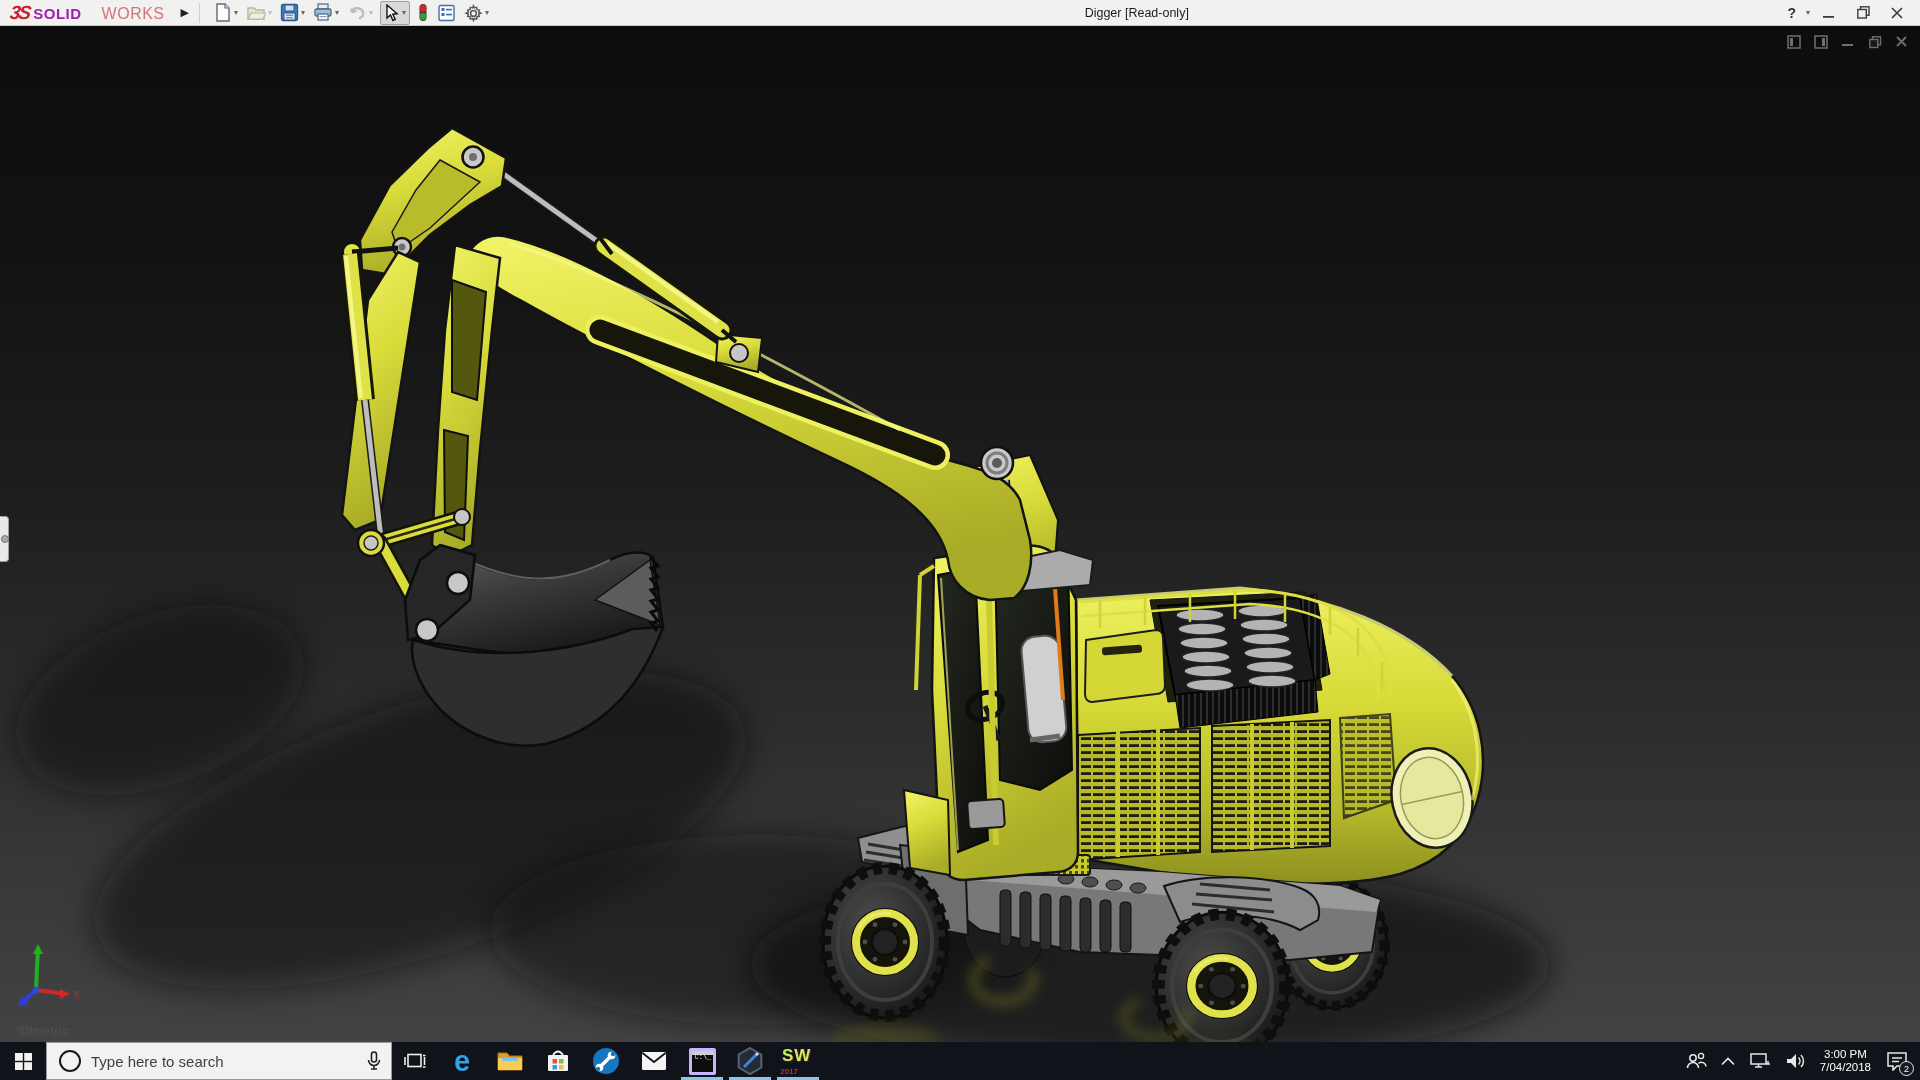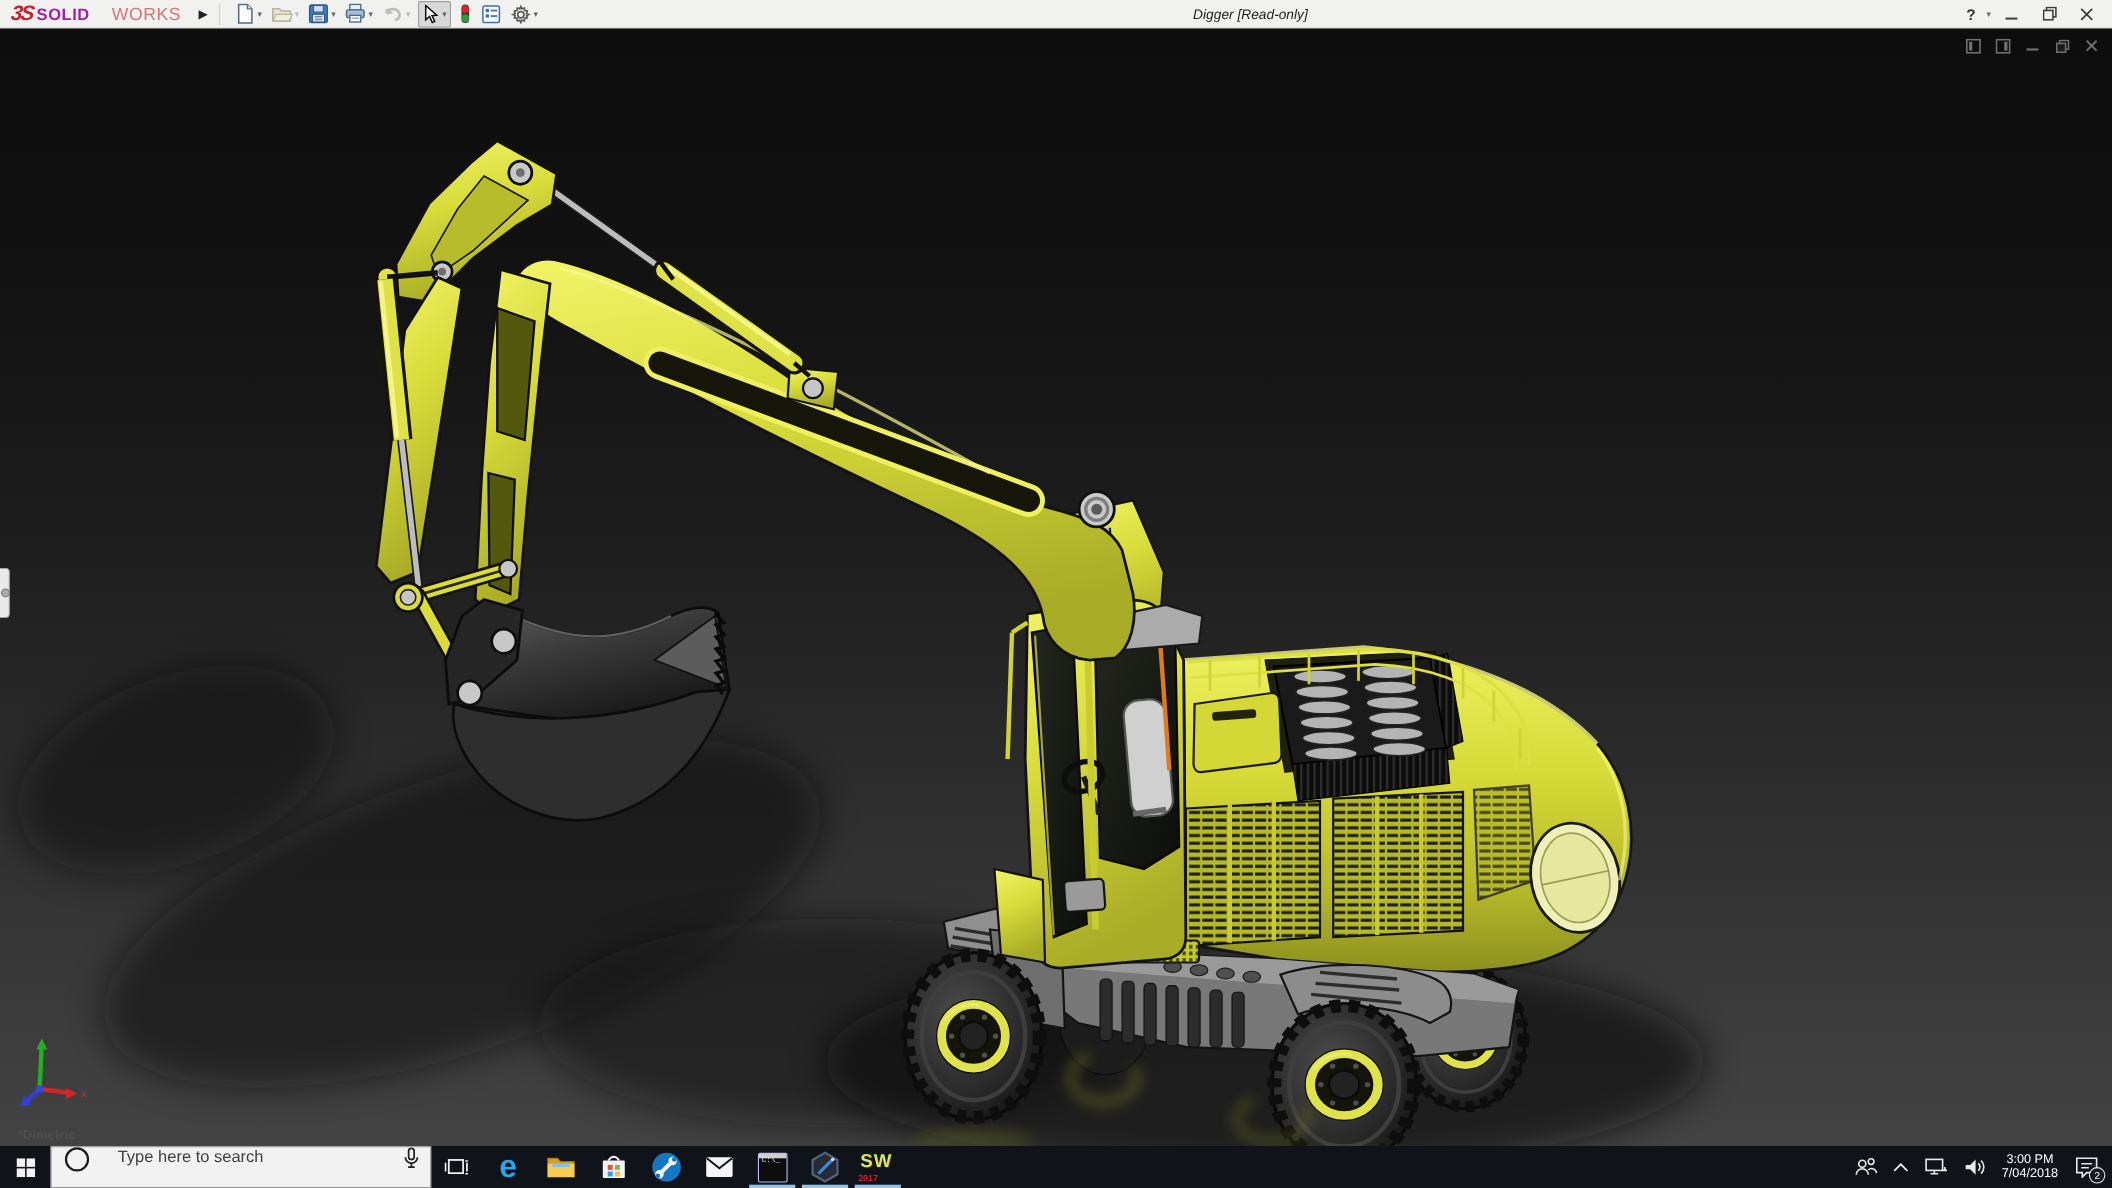--- a/index.html
+++ b/index.html
@@ -14,55 +14,55 @@
   .logo-mark{ font-style:italic; font-weight:bold; font-size:19px; color:#c8202e; letter-spacing:-2px; transform:skewX(-8deg); }
   .brand-bold{ font-weight:bold; font-size:15px; color:#a21caf; margin-left:4px; letter-spacing:.5px;}
   .brand-light{ font-weight:normal; font-size:16px; color:#d4737c; letter-spacing:.5px;margin-left:20px;}
   .flyout{ margin-left:10px; font-size:11px; color:#222; padding:2px 6px; }
   .tb-sep{ width:1px; height:20px; background:#cfcfcf; margin:0 12px 0 4px; }
   .tools{ display:flex; align-items:center; gap:6px; }
   .tool{ display:flex; align-items:center; padding:1px; border-radius:2px; }
   .caret{ font-size:8px; color:#666; margin-left:2px; }
   .caret.dis{ color:#bbb; }
   .tool.pressed{ background:#d9d9d9; border:1px solid #9f9f9f; padding:2px 3px; }
-  .ttl-center{ flex:1; text-align:center; font-size:12.5px; color:#1c1c1c;font-style:italic; }
+  .ttl-center{ flex:1; text-align:center; font-size:12.5px; color:#1c1c1c; }
   .win-ctrls{ display:flex; align-items:center; gap:4px; padding-right:8px; }
   .help{ font-weight:bold; font-size:14px; color:#333; padding:0 4px; }
   .wbtn{ width:30px; height:22px; display:flex; align-items:center; justify-content:center; }
 
   
   .viewport{ position:absolute; top:26px; left:0; width:1920px; height:1016px;
     background:linear-gradient(180deg,#0d0d0d 0%,#121212 22%,#1d1d1d 45%,#2e2e2e 70%,#3e3e3e 92%,#434343 100%); }
   .scene{ position:absolute; inset:0; }
   .vp-ctrls{ position:absolute; top:8px; right:10px; display:flex; gap:11px; align-items:center; }
   .vpbtn{ width:16px; height:16px; display:flex; align-items:center; justify-content:center; }
   .fm-tab{ position:absolute; left:0; top:490px; width:9px; height:46px; background:#e9e9e9;
     border:1px solid #9e9e9e; border-left:none; border-radius:0 4px 4px 0; }
   .fm-tab::after{ content:""; position:absolute; left:1px; top:18px; width:6px; height:6px; border-radius:50%;
     background:#aaa; border:1px solid #777; }
   .view-label{ position:absolute; left:16px; top:998px; font-size:12px; font-weight:bold; color:#4e4e4e; }
 
   
   .taskbar{ position:absolute; left:0; top:1042px; width:1920px; height:38px; background:#10131a;
     display:flex; align-items:stretch; }
   .startbtn{ width:46px; display:flex; align-items:center; justify-content:center; }
-  .searchbox{ width:346px; background:#f2f2f2; border:1px solid #9a9a9a; display:flex; align-items:flex-start;gap:16px; }
+  .searchbox{ width:346px; background:#f2f2f2; border:1px solid #9a9a9a; display:flex; align-items:center; }
   .searchbox input{ flex:1; border:none; outline:none; background:transparent; font-size:15px; color:#333;
     font-family:"Liberation Sans",sans-serif; }
   .searchbox input::placeholder{ color:#3f3f3f; }
   .cortana{ width:22px; height:22px; border:2.5px solid #1a1a1a; border-radius:50%; margin:0 10px 0 12px; }
   .mic{ margin:0 10px; }
   .tb-ico{ width:46px; display:flex; align-items:center; justify-content:center; position:relative; }
   .appcell{ width:48px; display:flex; align-items:center; justify-content:center; position:relative; }
   .runline{ position:absolute; bottom:0; left:3px; right:3px; height:3px; background:#8fc3e8; }
   .edge-e{ font-size:29px; font-weight:bold; color:#2aa7ea; line-height:1; }
   .sw-ico{ position:relative; width:32px; height:30px; }
   .sw-l1{ font-size:17px; font-weight:bold; color:#bef264; letter-spacing:1px; text-shadow:1px 1px 0 #7d0f18; }
   .sw-l2{ position:absolute; right:16px; bottom:0; font-size:8px; font-weight:bold; color:#d42230; }
-  .cmd-ico{ width:27px; height:27px; background:#0d0d0d; border:1px solid #c4b5fd; border-radius:2px; position:relative; }
+  .cmd-ico{ width:27px; height:27px; background:#0d0d0d; border:3px solid #c4b5fd; border-radius:2px; position:relative; }
   .cmd-txt{ position:absolute; top:2px; left:3px; font-family:"Liberation Mono",monospace; font-size:7px; color:#e8e8e8; }
   .cmd-bar{ position:absolute; top:0; left:0; right:0; height:4px; background:#cfcfcf; }
   .tray{ margin-left:auto; display:flex; align-items:center; }
   .trbtn{ height:38px; display:flex; align-items:center; justify-content:center; padding:0 7px; position:relative; }
   .clock{ text-align:center; color:#fff; font-size:11.5px; line-height:13px; padding:16px 8px; }
   .badge{ position:absolute; right:1px; bottom:4px; width:15px; height:15px; border-radius:50%;
     background:#171a21; border:1.5px solid #e8e8e8; color:#fff; font-size:9px; display:flex;
     align-items:center; justify-content:center; }
   .showdesk{ width:5px; border-left:1px solid #3a3d44; }
 </style>

